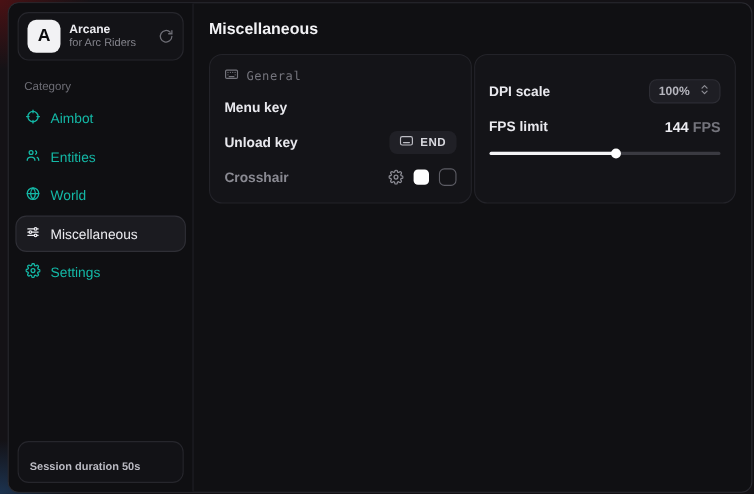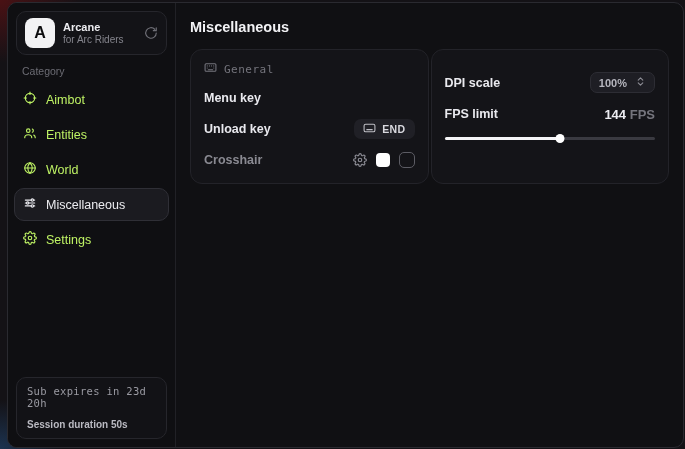--- a/index.html
+++ b/index.html
@@ -38,27 +38,27 @@
     width:30px; height:30px; border-radius:8px;
     background:#f2f2f4; color:#0c0c0e;
     font-weight:bold; font-size:16px;
     display:flex; align-items:center; justify-content:center;
   }
   .profile-text { flex:1; min-width:0; }
   .profile-title { color:#ececf0; font-size:11px; font-weight:bold; }
   .profile-sub { color:#85858d; font-size:10px; margin-top:1px; }
   .icon-btn { color:#6f6f77; display:flex; align-items:center; }
   .category-label {
-    color:#6c6c74; font-size:10.5px; margin:2px 14px 4px;
+    color:#6c6c74; font-size:10.5px; margin:10px 14px 4px;
   }
   .nav { display:flex; flex-direction:column; gap:2px; padding:2px 6px; }
   .nav-item {
     display:flex; align-items:center; gap:9px;
     padding:7px 8px; border:1px solid transparent; border-radius:10px;
-    color:#bef264; font-size:12.5px; cursor:pointer;
+    color:#14b8a6; font-size:12.5px; cursor:pointer;
   }
   .nav-item svg { flex:0 0 auto; }
   .nav-item.active {
     background:#1b1b20; border-color:#2f2f36; color:#ececf0;
   }
   .sidebar-spacer { flex:1; }
   .sub-box {
     margin:8px; padding:7px 10px 8px;
     border:1px solid #26262c; border-radius:10px;
     background:#121216;
@@ -211,21 +211,20 @@
               <path d="M19.4 15a1.7 1.7 0 0 0 .3 1.8l.1.1a2 2 0 1 1-2.9 2.9l-.1-.1a1.7 1.7 0 0 0-1.8-.3 1.7 1.7 0 0 0-1 1.5V21a2 2 0 1 1-4 0v-.1a1.7 1.7 0 0 0-1-1.6 1.7 1.7 0 0 0-1.8.3l-.1.1a2 2 0 1 1-2.9-2.9l.1-.1a1.7 1.7 0 0 0 .3-1.8 1.7 1.7 0 0 0-1.5-1H3a2 2 0 1 1 0-4h.1a1.7 1.7 0 0 0 1.6-1 1.7 1.7 0 0 0-.3-1.8l-.1-.1a2 2 0 1 1 2.9-2.9l.1.1a1.7 1.7 0 0 0 1.8.3h.1a1.7 1.7 0 0 0 1-1.5V3a2 2 0 1 1 4 0v.1a1.7 1.7 0 0 0 1 1.5 1.7 1.7 0 0 0 1.8-.3l.1-.1a2 2 0 1 1 2.9 2.9l-.1.1a1.7 1.7 0 0 0-.3 1.8v.1a1.7 1.7 0 0 0 1.5 1H21a2 2 0 1 1 0 4h-.1a1.7 1.7 0 0 0-1.5 1z"></path>
           </svg>
         </span>
         <span>Settings</span>
       </div>
     </div>
 
     <div class="sidebar-spacer"></div>
 
     <div class="sub-box">
-      <div class="sub-line1">Sub expires in 23d 20h</div>
       <div class="sub-line2">Session duration 50s</div>
     </div>
   </div>
 
   <div class="main">
     <div class="page-title">Miscellaneous</div>
 
 
     <div class="cards">
 

